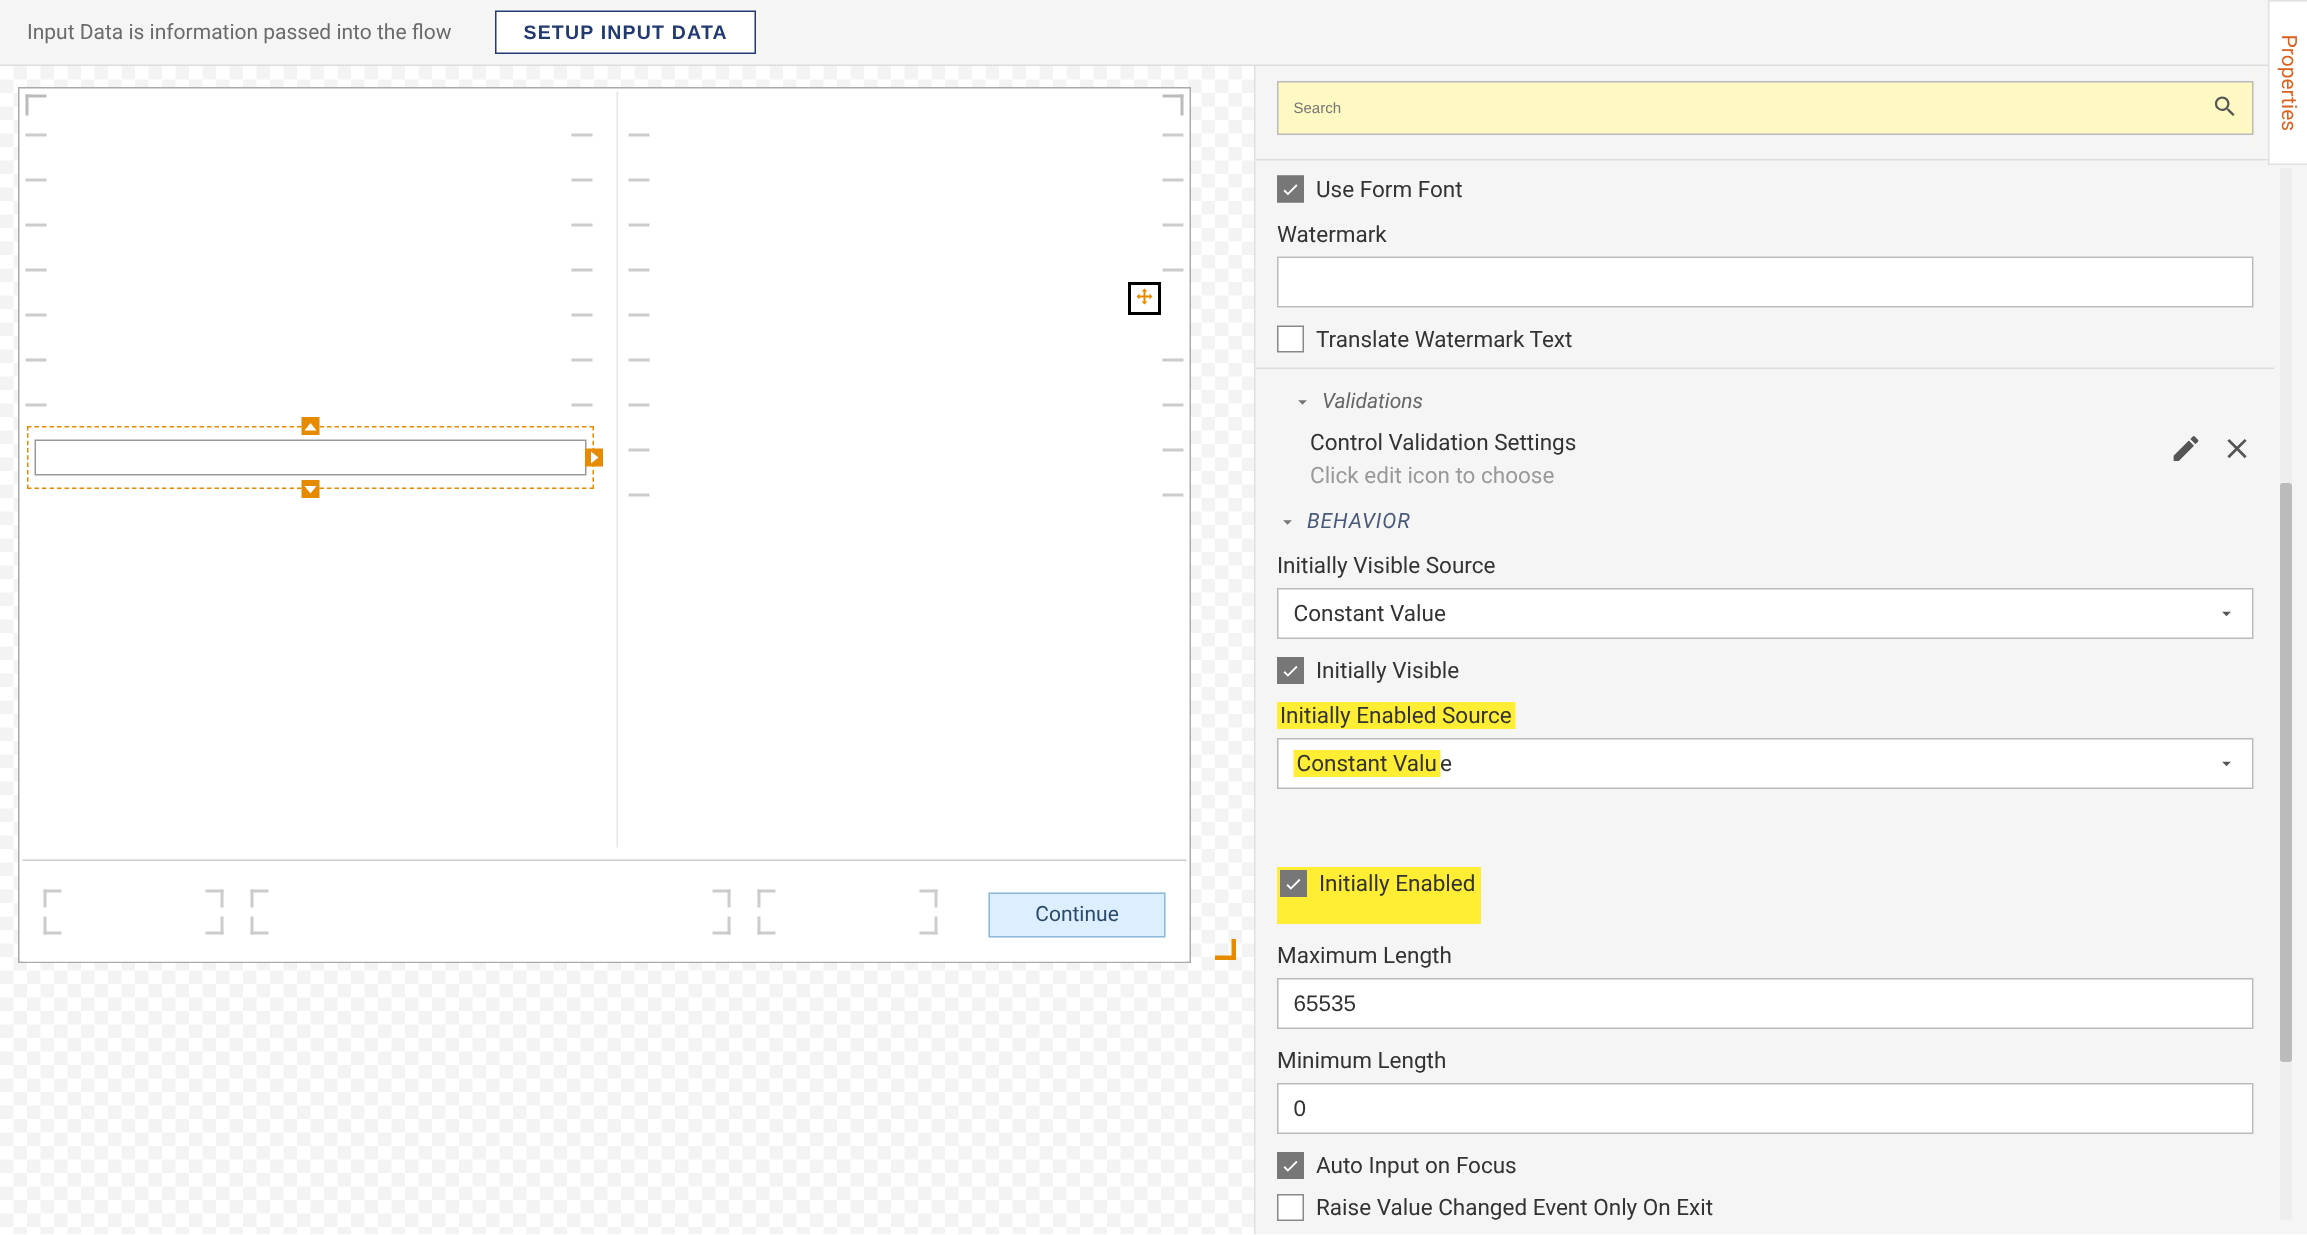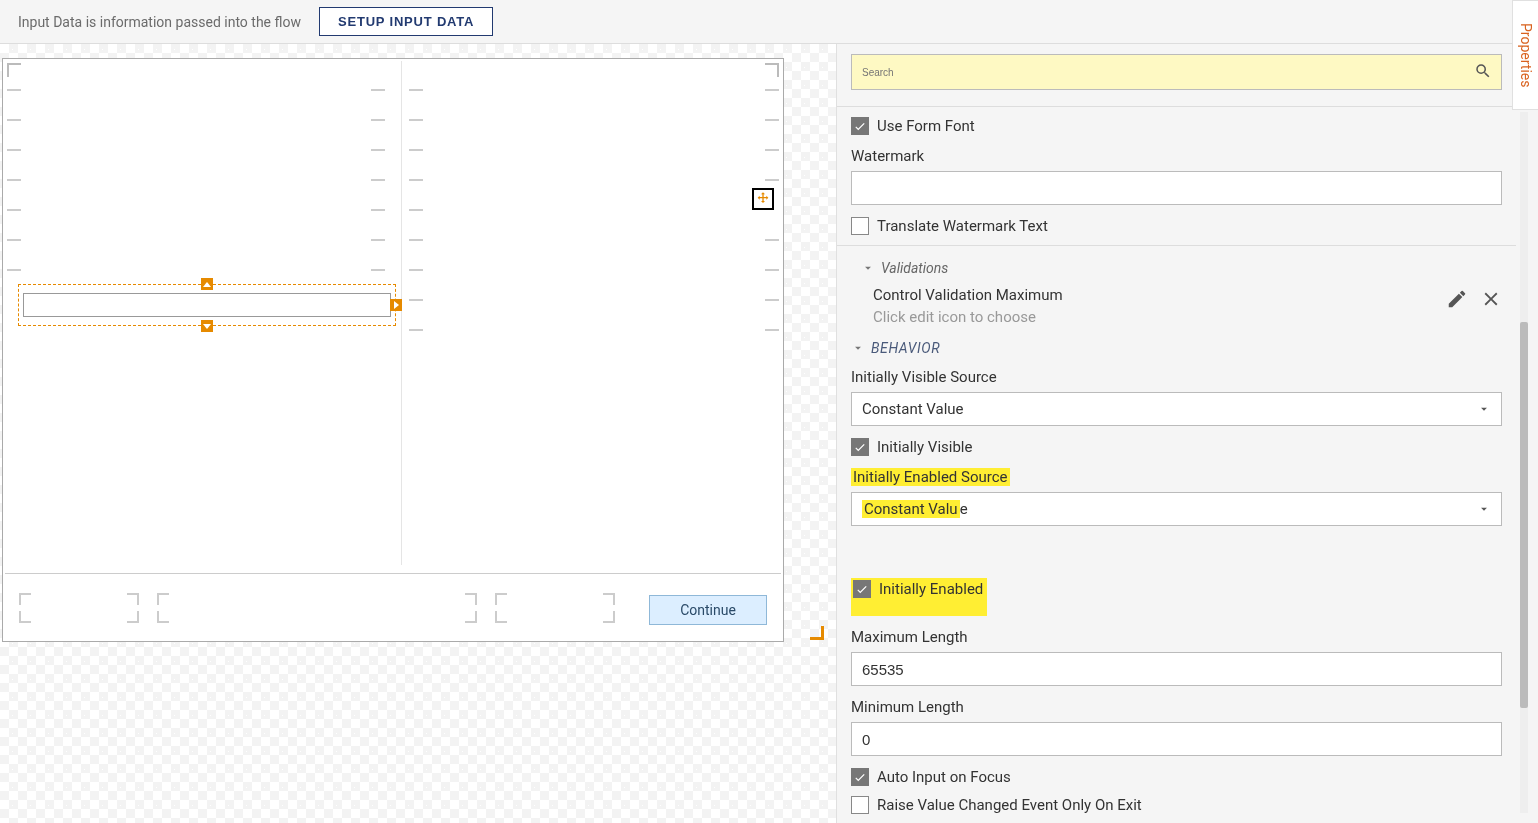--- a/index.html
+++ b/index.html
@@ -15,21 +15,21 @@
   }
 
   
   .top-bar {
     height: 44px;
     background: #f5f5f5;
     border-bottom: 1px solid #ddd;
     display: flex;
     align-items: center;
     padding: 0 18px;
-    gap: 18px;
+    gap: 29px;
   }
   .top-bar .desc {
     color: #6b6b6b;
     font-size: 14px;
   }
   .top-bar .setup-btn {
     border: 1.5px solid #223a70;
     background: #fff;
     color: #223a70;
     font-weight: 700;
@@ -51,21 +51,21 @@
       linear-gradient(45deg, #f3f3f3 25%, transparent 25%),
       linear-gradient(-45deg, #f3f3f3 25%, transparent 25%),
       linear-gradient(45deg, transparent 75%, #f3f3f3 75%),
       linear-gradient(-45deg, transparent 75%, #f3f3f3 75%);
     background-size: 18px 18px;
     background-position: 0 0, 0 9px, 9px -9px, -9px 0;
     background-color: #fff;
   }
   .form-frame {
     position: absolute;
-    left: 2px;
+    left: 12px;
     top: 14px;
     width: 782px;
     height: 584px;
     background: #fff;
     border: 1px solid #aaa;
   }
   .corner { position:absolute; width:14px; height:14px; }
   .corner.tl { top:4px; left:4px; border-left:2px solid #bbb; border-top:2px solid #bbb; }
   .corner.tr { top:4px; right:4px; border-right:2px solid #bbb; border-top:2px solid #bbb; }
   .corner.bl { bottom:4px; left:4px; border-left:2px solid #bbb; border-bottom:2px solid #bbb; }
@@ -411,21 +411,21 @@
       <div class="hr-line"></div>
 
       <div class="section-header sub">
         <svg class="chevron" viewBox="0 0 24 24">
             <path fill="#777" d="M7 10l5 5 5-5z"></path>
           </svg>
         <span class="section-title">Validations</span>
       </div>
 
       <div class="val-row">
-        <div class="val-title">Control Validation Maximum</div>
+        <div class="val-title">Control Validation Settings</div>
         <div class="val-hint">Click edit icon to choose</div>
         <div class="val-actions">
           <svg class="icon-btn" viewBox="0 0 24 24">
               <path fill="currentColor" d="M3 17.25V21h3.75L17.81 9.94l-3.75-3.75L3 17.25zM20.71 7.04a1 1 0 000-1.41l-2.34-2.34a1 1 0 00-1.41 0l-1.83 1.83 3.75 3.75 1.83-1.83z"></path>
             </svg>
           <svg class="icon-btn" viewBox="0 0 24 24">
               <path fill="currentColor" d="M19 6.41L17.59 5 12 10.59 6.41 5 5 6.41 10.59 12 5 17.59 6.41 19 12 13.41 17.59 19 19 17.59 13.41 12z"></path>
             </svg>
         </div>
       </div>

